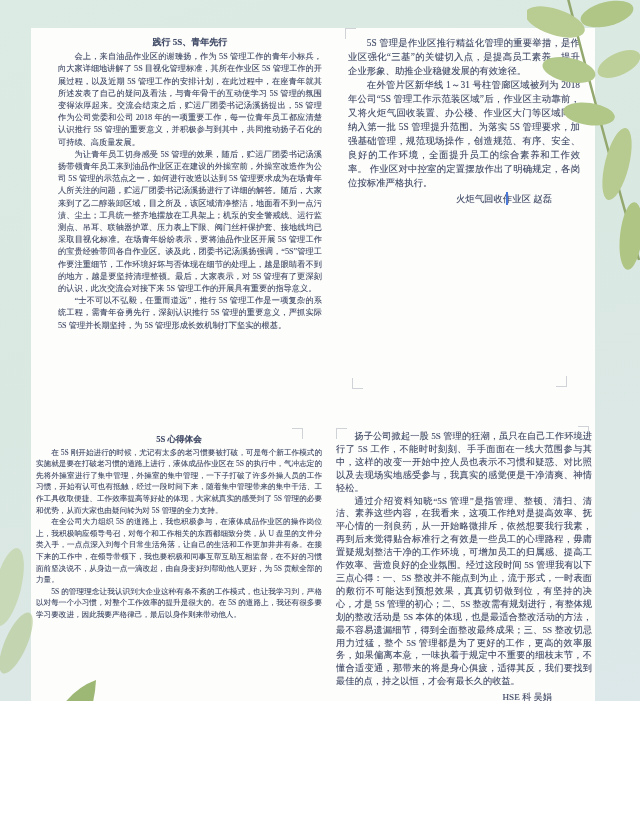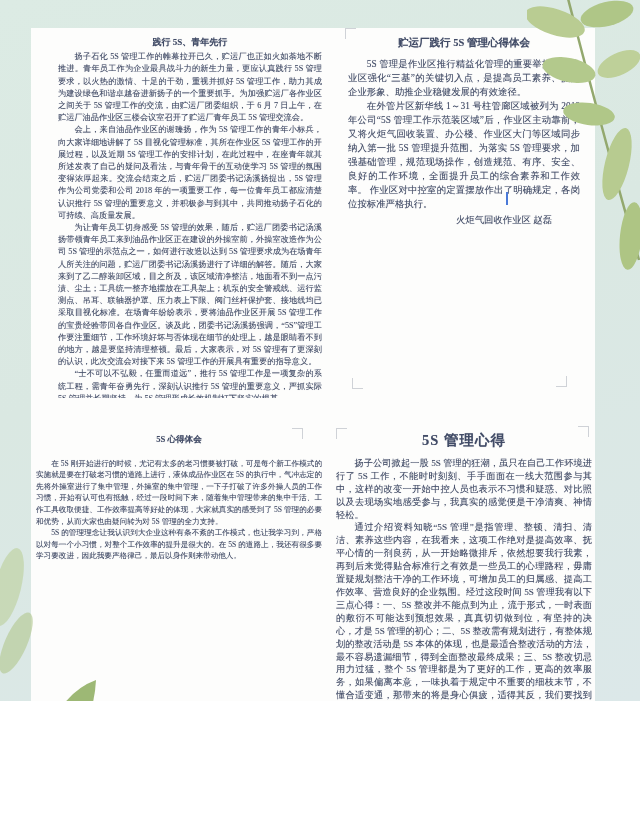--- a/index.html
+++ b/index.html
@@ -18,21 +18,21 @@
   }
   .essay .essay-title{text-align:center;font-weight:bold;margin:0 0 3px 0;text-indent:0;}
   .essay .para{margin:0;text-indent:2em;}
   .essay .essay-signature{text-align:right;margin-top:2px;}
   .pos-tl{left:58px;top:36px;width:264px;height:362px;font-size:8.2px;line-height:12.2px;}
   .pos-tl .essay-title{font-size:9px;}
   .pos-tr{left:348px;top:36px;width:232px;height:348px;font-size:9.4px;line-height:14px;}
   .pos-tr .essay-title{font-size:10.5px;margin-bottom:7px;}
   .pos-tr .essay-signature{padding-right:28px;}
   .pos-bl{left:36px;top:434px;width:286px;height:260px;font-size:7.6px;line-height:11.6px;}
-  .pos-bl .essay-title{font-size:8.6px;margin-bottom:12px;}
+  .pos-bl .essay-title{font-size:8.6px;margin-bottom:1px;}
   .pos-br{left:336px;top:430px;width:256px;height:292px;font-size:9.2px;line-height:12.9px;}
   .pos-br .essay-title{font-size:14.5px;margin:4px 0 10px 0;letter-spacing:1px;}
   .pos-br .essay-signature{padding-right:40px;margin-top:3px;}
   
   .cmark{position:absolute;width:10px;height:10px;opacity:.8;}
   .cm-tl{border-left:1.5px solid #c4c8ce;border-top:1.5px solid #c4c8ce;}
   .cm-tr{border-right:1.5px solid #c4c8ce;border-top:1.5px solid #c4c8ce;}
   .cm-bl{border-left:1.5px solid #c4c8ce;border-bottom:1.5px solid #c4c8ce;}
   .cm-br{border-right:1.5px solid #c4c8ce;border-bottom:1.5px solid #c4c8ce;}
   .text-cursor{position:absolute;left:506px;top:192px;width:2px;height:13px;background:#4a79d8;}
@@ -41,48 +41,46 @@
 </head>
 <body>
 
 <div id="canvas">
 
   <div id="paper"></div>
 
   <section class="essay pos-tl">
     <h2 class="essay-title">践行 5S、青年先行</h2>
     <div class="essay-body">
-        <p class="para">扬子石化 5S 管理工作的帷幕拉开已久，贮运厂也正如火如荼地不断推进。青年员工作为企业最具战斗力的新生力量，更应认真践行 5S 管理要求，以火热的激情、十足的干劲，重视并抓好 5S 管理工作，助力其成为建设绿色和谐卓越奋进新扬子的一个重要抓手。为加强贮运厂各作业区之间关于 5S 管理工作的交流，由贮运厂团委组织，于 6 月 7 日上午，在贮运厂油品作业区三楼会议室召开了贮运厂青年员工 5S 管理交流会。</p>
         <p class="para">会上，来自油品作业区的谢臻扬，作为 5S 管理工作的青年小标兵，向大家详细地讲解了 5S 目视化管理标准，其所在作业区 5S 管理工作的开展过程，以及近期 5S 管理工作的安排计划，在此过程中，在座青年就其所述发表了自己的疑问及看法，与青年骨干的互动使学习 5S 管理的氛围变得浓厚起来。交流会结束之后，贮运厂团委书记汤溪扬提出，5S 管理作为公司党委和公司 2018 年的一项重要工作，每一位青年员工都应清楚认识推行 5S 管理的重要意义，并积极参与到其中，共同推动扬子石化的可持续、高质量发展。</p>
         <p class="para">为让青年员工切身感受 5S 管理的效果，随后，贮运厂团委书记汤溪扬带领青年员工来到油品作业区正在建设的外操室前，外操室改造作为公司 5S 管理的示范点之一，如何进行改造以达到 5S 管理要求成为在场青年人所关注的问题，贮运厂团委书记汤溪扬进行了详细的解答。随后，大家来到了乙二醇装卸区域，目之所及，该区域清净整洁，地面看不到一点污渍、尘土；工具统一整齐地摆放在工具架上；机泵的安全警戒线、运行监测点、吊耳、联轴器护罩、压力表上下限、阀门丝杆保护套、接地线均已采取目视化标准。在场青年纷纷表示，要将油品作业区开展 5S 管理工作的宝贵经验带回各自作业区。谈及此，团委书记汤溪扬强调，“5S”管理工作要注重细节，工作环境好坏与否体现在细节的处理上，越是眼睛看不到的地方，越是要坚持清理整顿。最后，大家表示，对 5S 管理有了更深刻的认识，此次交流会对接下来 5S 管理工作的开展具有重要的指导意义。</p>
         <p class="para">“士不可以不弘毅，任重而道远”，推行 5S 管理工作是一项复杂的系统工程，需青年奋勇先行，深刻认识推行 5S 管理的重要意义，严抓实际 5S 管理并长期坚持，为 5S 管理形成长效机制打下坚实的根基。</p>
       </div>
 
   </section>
 
   <section class="essay pos-tr">
-    <h2 class="essay-title">贮运厂践行 5S 管理心得体会</h2>
     <div class="essay-body">
         <p class="para">5S 管理是作业区推行精益化管理的重要举措，是作业区强化“三基”的关键切入点，是提高员工素养、提升企业形象、助推企业稳健发展的有效途径。</p>
         <p class="para">在外管片区新华线 1～31 号柱管廊区域被列为 2018 年公司“5S 管理工作示范装区域”后，作业区主动靠前，又将火炬气回收装置、办公楼、作业区大门等区域同步纳入第一批 5S 管理提升范围。为落实 5S 管理要求，加强基础管理，规范现场操作，创造规范、有序、安全、良好的工作环境，全面提升员工的综合素养和工作效率。 作业区对中控室的定置摆放作出了明确规定，各岗位按标准严格执行。</p>
       </div>
     <div class="essay-signature">火炬气回收作业区  赵磊</div>
   </section>
 
   <section class="essay pos-bl">
     <h2 class="essay-title">5S 心得体会</h2>
     <div class="essay-body">
         <p class="para">在 5S 刚开始进行的时候，尤记有太多的老习惯要被打破，可是每个新工作模式的实施就是要在打破老习惯的道路上进行，液体成品作业区在 5S 的执行中，气冲志定的先将外操室进行了集中管理，外操室的集中管理，一下子打破了许多外操人员的工作习惯，开始有认可也有抵触，经过一段时间下来，随着集中管理带来的集中干活、工作工具收取便捷、工作效率提高等好处的体现，大家就真实的感受到了 5S 管理的必要和优势，从而大家也由疑问转为对 5S 管理的全力支持。</p>
+        <p class="para">在全公司大力组织 5S 的道路上，我也积极参与，在液体成品作业区的操作岗位上，我积极响应领导号召，对每个和工作相关的东西都细致分类，从 U 盘里的文件分类入手，一点点深入到每个日常生活角落，让自己的生活和工作更加井井有条。在接下来的工作中，在领导带领下，我也要积极和同事互帮互助互相监督，在不好的习惯面前坚决说不，从身边一点一滴改起，由自身变好到帮助他人更好，为 5S 贡献全部的力量。</p>
         <p class="para">5S 的管理理念让我认识到大企业这种有条不紊的工作模式，也让我学习到，严格以对每一个小习惯，对整个工作效率的提升是很大的。在 5S 的道路上，我还有很多要学习要改进，因此我要严格律己，最后以身作则来带动他人。</p>
       </div>
 
   </section>
 
   <section class="essay pos-br">
-    <h2 class="essay-title">5S 管理心得</h2>
     <div class="essay-body">
         <p class="para">扬子公司掀起一股 5S 管理的狂潮，虽只在自己工作环境进行了 5S 工作，不能时时刻刻、手手面面在一线大范围参与其中，这样的改变一开始中控人员也表示不习惯和疑惑、对比照以及去现场实地感受参与，我真实的感觉便是干净清爽、神情轻松。</p>
         <p class="para">通过介绍资料知晓“5S 管理”是指管理、整顿、清扫、清洁、素养这些内容，在我看来，这项工作绝对是提高效率、抚平心情的一剂良药，从一开始略微排斥，依然想要我行我素，再到后来觉得贴合标准行之有效是一些员工的心理路程，毋庸置疑规划整洁干净的工作环境，可增加员工的归属感、提高工作效率、营造良好的企业氛围。经过这段时间 5S 管理我有以下三点心得：一、5S 整改并不能点到为止，流于形式，一时表面的敷衍不可能达到预想效果，真真切切做到位，有坚持的决心，才是 5S 管理的初心；二、5S 整改需有规划进行，有整体规划的整改活动是 5S 本体的体现，也是最适合整改活动的方法，最不容易遗漏细节，得到全面整改最终成果；三、5S 整改切忌用力过猛，整个 5S 管理都是为了更好的工作，更高的效率服务，如果偏离本意，一味执着于规定中不重要的细枝末节，不懂合适变通，那带来的将是身心俱疲，适得其反，我们要找到最佳的点，持之以恒，才会有最长久的收益。</p>
       </div>
     <div class="essay-signature">HSE 科  吴娟</div>
   </section>
 
   <div class="cmark cm-tl" style="left:345px;top:28px;"></div>
   <div class="cmark cm-tr" style="left:560px;top:22px;"></div>
   <div class="cmark cm-bl" style="left:352px;top:378px;"></div>

